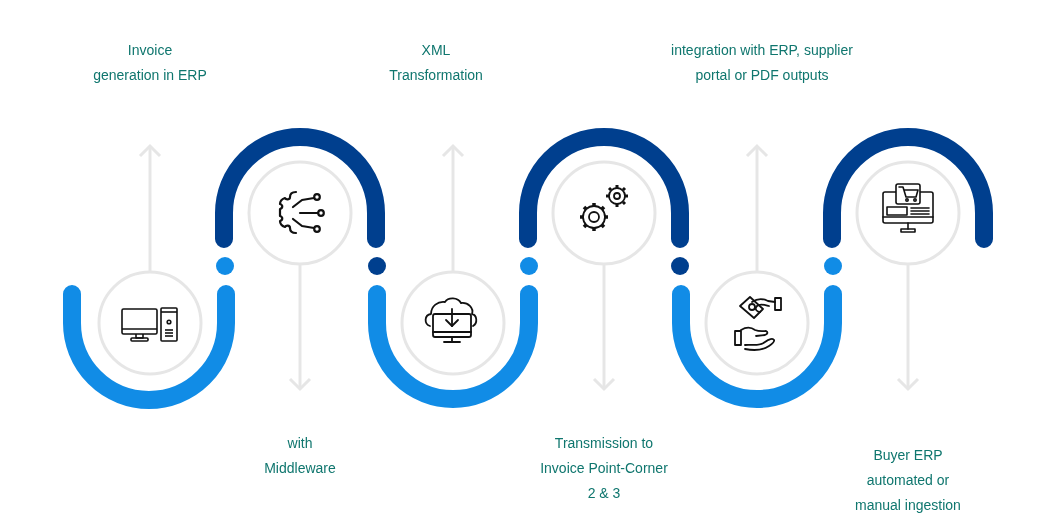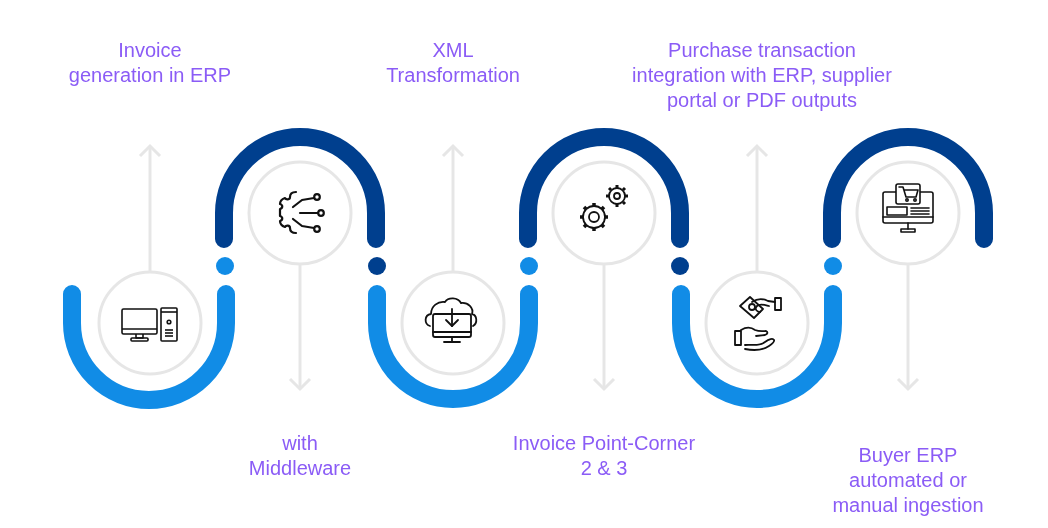--- a/index.html
+++ b/index.html
@@ -1,18 +1,18 @@
 <!DOCTYPE html>
 <html><head>
 <meta charset="utf-8">
 <style>
   html,body{margin:0;padding:0;background:#ffffff;}
   body{width:1048px;height:528px;position:relative;overflow:hidden;font-family:"Liberation Sans",sans-serif;}
   svg.flow{position:absolute;left:0;top:0;}
-  .label{position:absolute;width:260px;text-align:center;font-size:20px;line-height:25px;color:#8b5cf6;}
+  .label{position:absolute;width:260px;text-align:center;font-size:14px;line-height:25px;color:#0f766e;}
   .label span{display:block;}
 </style>
 </head>
 <body>
 
 <svg class="flow" width="1048" height="528" viewBox="0 0 1048 528">
 
   <g>
     <line x1="150" y1="272" x2="150" y2="146" stroke="#E6E6E6" stroke-width="3"></line>
     <polyline points="140,156 150,146 160,156" fill="none" stroke="#E6E6E6" stroke-width="3"></polyline>
@@ -143,34 +143,34 @@
     <line x1="911" y1="211" x2="929" y2="211"></line>
     <line x1="911" y1="214" x2="929" y2="214"></line>
     <rect x="887" y="207" width="20" height="8"></rect>
   </g>
 </svg>
 
 <div class="label" style="left:20px;top:38px;">
   <span>Invoice</span>
   <span>generation in ERP</span>
 </div>
-<div class="label" style="left:323px;top:38px;">
+<div class="label" style="left:306px;top:38px;">
   <span>XML</span>
   <span>Transformation</span>
 </div>
 <div class="label" style="left:612px;top:38px;width:300px;">
-  <span>Purchase transaction</span>
   <span>integration with ERP, supplier</span>
   <span>portal or PDF outputs</span>
 </div>
 <div class="label" style="left:170px;top:431px;">
   <span>with</span>
   <span>Middleware</span>
 </div>
 <div class="label" style="left:474px;top:431px;">
+  <span>Transmission to</span>
   <span>Invoice Point-Corner</span>
   <span>2 &amp; 3</span>
 </div>
 <div class="label" style="left:778px;top:431px;margin-top:12px;">
   <span>Buyer ERP</span>
   <span>automated or</span>
   <span>manual ingestion</span>
 </div>
 
 </body></html>

